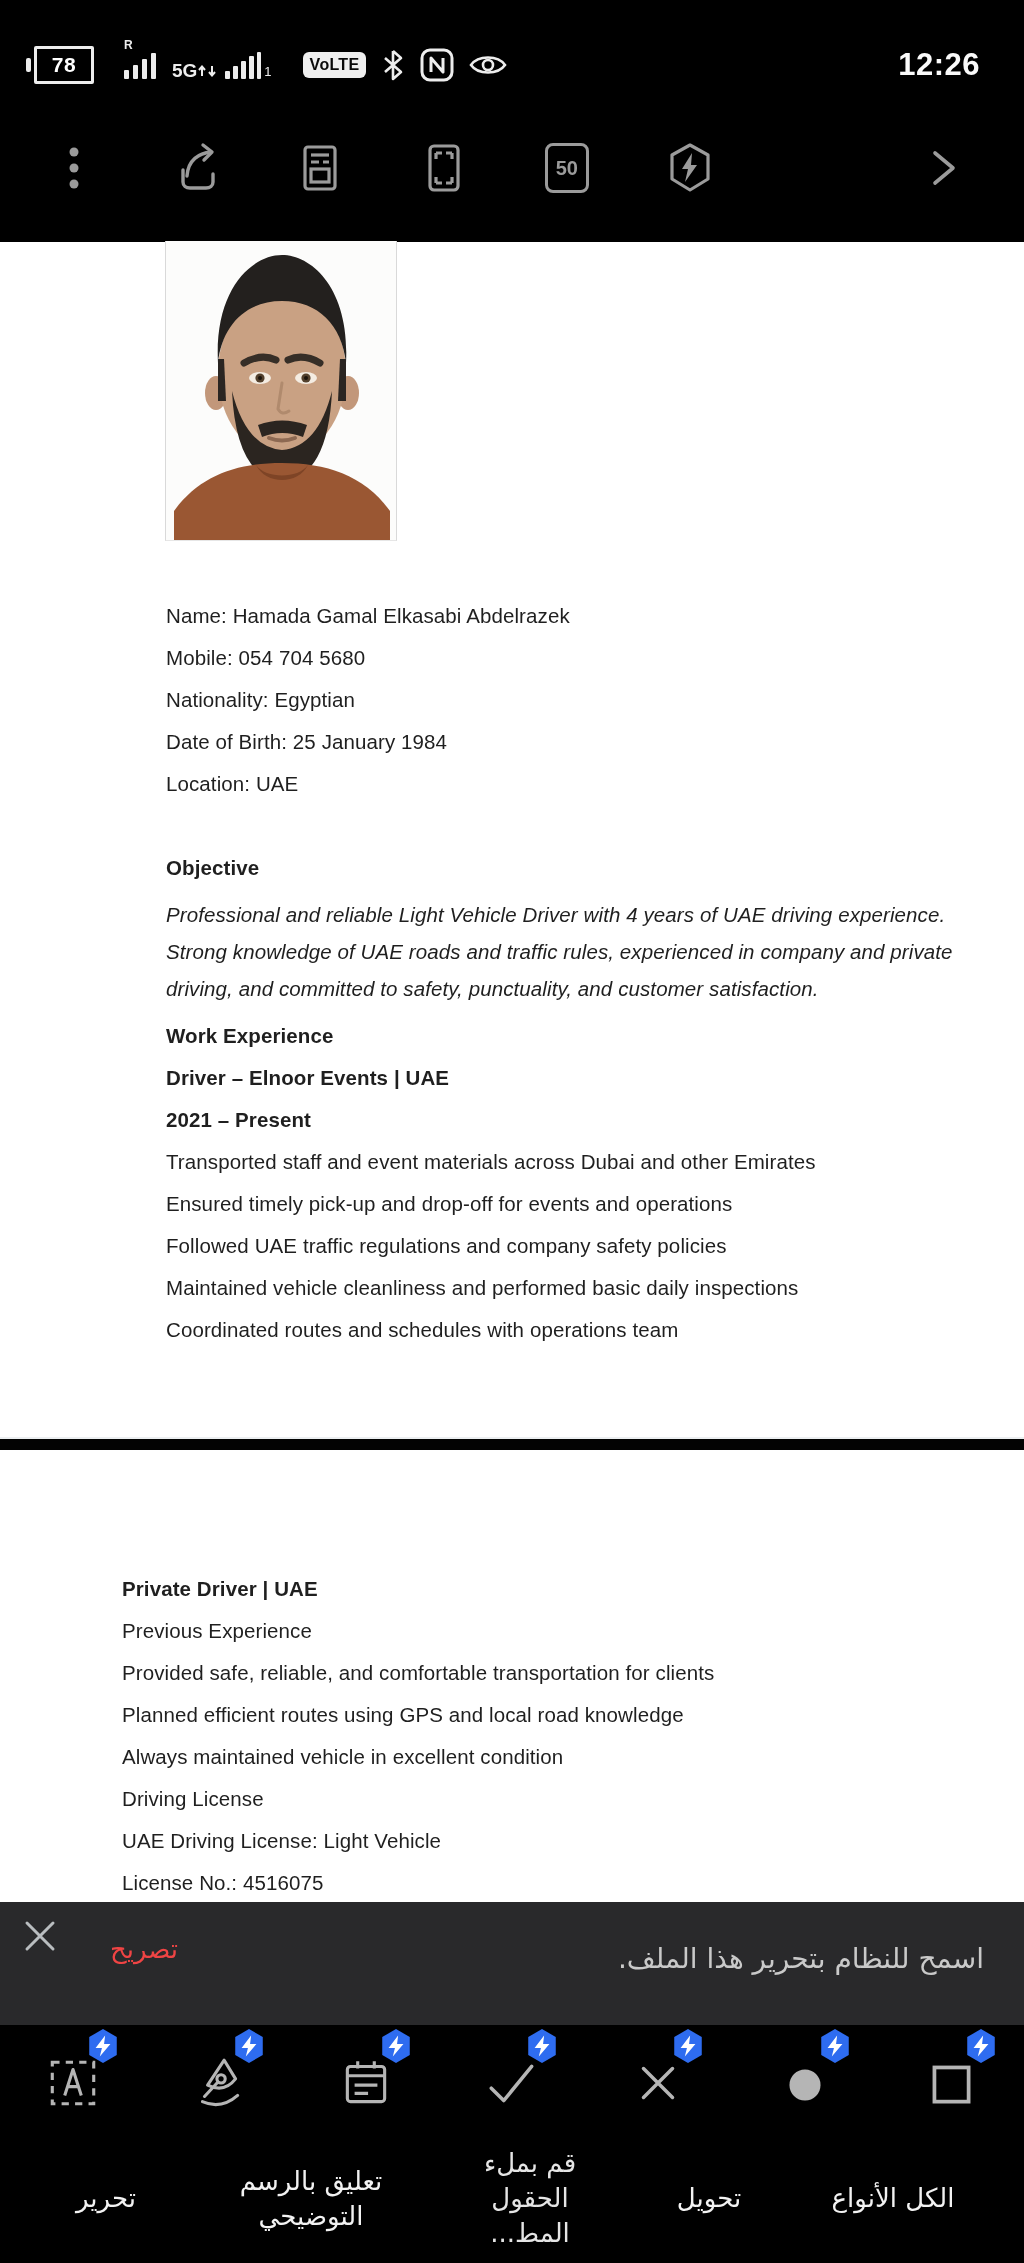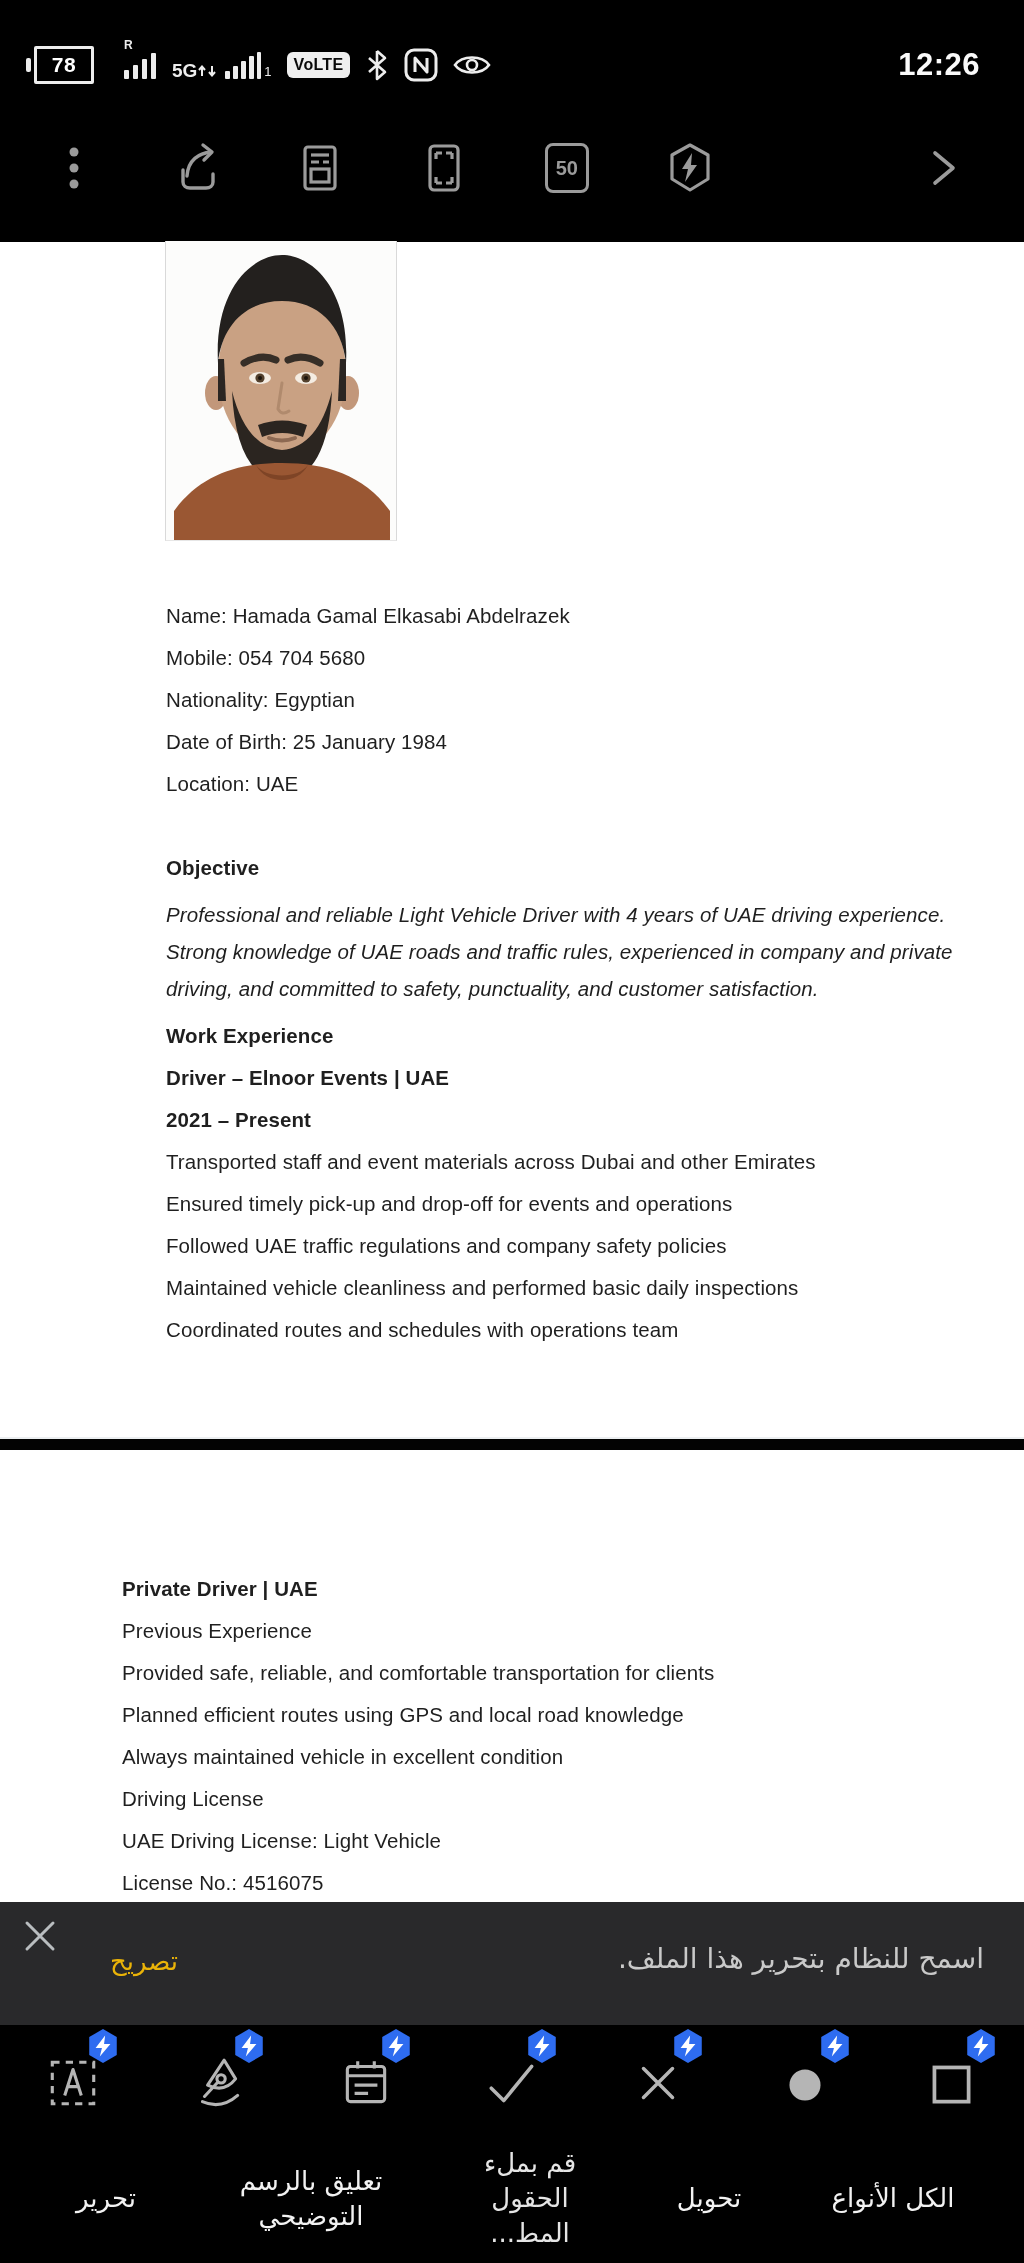--- a/index.html
+++ b/index.html
@@ -13,21 +13,21 @@
   .st-icons { display:flex; align-items:center; gap:15px; }
   .battery { display:flex; align-items:center; }
   .battery-nub { width:5px; height:14px; background:#ededed; border-radius:2px; margin-right:3px; }
   .battery-body { width:60px; height:38px; border:3px solid #ededed; border-radius:2px; display:flex; align-items:center; justify-content:center; }
   .battery-body span { font-size:21px; font-weight:700; color:#fff; letter-spacing:.5px; }
   .sig { position:relative; display:flex; align-items:flex-end; }
   .sig .tiny { position:absolute; top:-13px; left:1px; font-size:12px; color:#ededed; font-weight:700; }
   .g5wrap { display:flex; align-items:center; margin-right:2px; }
   .g5wrap .g5 { font-size:19px; font-weight:700; color:#ededed; line-height:17px; }
   .simnum { font-size:13px; color:#ededed; margin-left:2px; align-self:flex-end; }
-  .volte { background:#efefef; color:#0a0a0a; font-weight:800; font-size:16px; line-height:16px; padding:5px 7px; border-radius:6px; letter-spacing:.3px; }
+  .volte { background:#efefef; color:#0a0a0a; font-weight:800; font-size:16px; line-height:16px; padding:5px 7px; border-radius:6px; letter-spacing:.3px;margin-left:16px; }
   .st-time { margin-left:auto; color:#fafafa; font-size:31px; font-weight:600; letter-spacing:.5px; }
 
   .tool-row { height:138px; display:flex; align-items:center; padding:0 52px 10px 46px; }
   .ticons { display:flex; align-items:center; justify-content:space-between; width:672px; }
   .ticon { width:56px; height:56px; display:flex; align-items:center; justify-content:center; }
   .counter50 { width:44px; height:50px; border:3px solid #9b9b9b; border-radius:8px; display:flex; align-items:center; justify-content:center; }
   .counter50 span { color:#9b9b9b; font-size:20px; font-weight:600; }
   .chev { margin-left:auto; }
 
   
@@ -39,21 +39,21 @@
   .textblock { position:absolute; left:122px; top:353px; width:804px; color:#1f1f1f; }
   .tb2 { position:absolute; left:122px; top:118px; width:804px; color:#1f1f1f; }
   .dl { font-size:20.5px; line-height:42px; letter-spacing:.1px; white-space:nowrap; }
   .dl.b { font-weight:700; }
   .blankline { height:42px; }
   .para { font-size:20.5px; line-height:37px; letter-spacing:.1px; margin:7px 0 8px 0;font-style:italic; }
 
   
   .banner { position:absolute; left:0; top:1902px; width:1024px; height:123px; background:#29292b; }
   .banner .closex { position:absolute; left:22px; top:16px; width:36px; height:36px; display:flex; align-items:center; justify-content:center; }
-  .banner .grant { position:absolute; left:98px; top:44px; width:92px; text-align:center; font-family:"DejaVu Sans","Liberation Sans",sans-serif; font-size:26px; color:#eab308; direction:rtl; }
+  .banner .grant { position:absolute; left:98px; top:32px; width:92px; text-align:center; font-family:"DejaVu Sans","Liberation Sans",sans-serif; font-size:26px; color:#ef4444; direction:rtl; }
   .banner .msg { position:absolute; right:40px; top:40px; font-family:"DejaVu Sans","Liberation Sans",sans-serif; font-size:28px; color:#c9c9c9; direction:rtl; }
 
   
   .btoolbar { position:absolute; left:0; top:2025px; width:1024px; height:115px; background:#000; display:flex; }
   .bcell { flex:1; position:relative; display:flex; align-items:center; justify-content:center; }
   .bcell .badge { position:absolute; top:3px; left:calc(50% + 12px); }
 
   
   .tabbar { position:absolute; left:0; top:2140px; width:1024px; height:123px; background:#000; display:flex; align-items:center; justify-content:space-between; padding:0 46px 6px 40px; }
   .tab { font-family:"DejaVu Sans","Liberation Sans",sans-serif; color:#f2f2f2; font-size:26px; line-height:35px; text-align:center; direction:rtl; }

